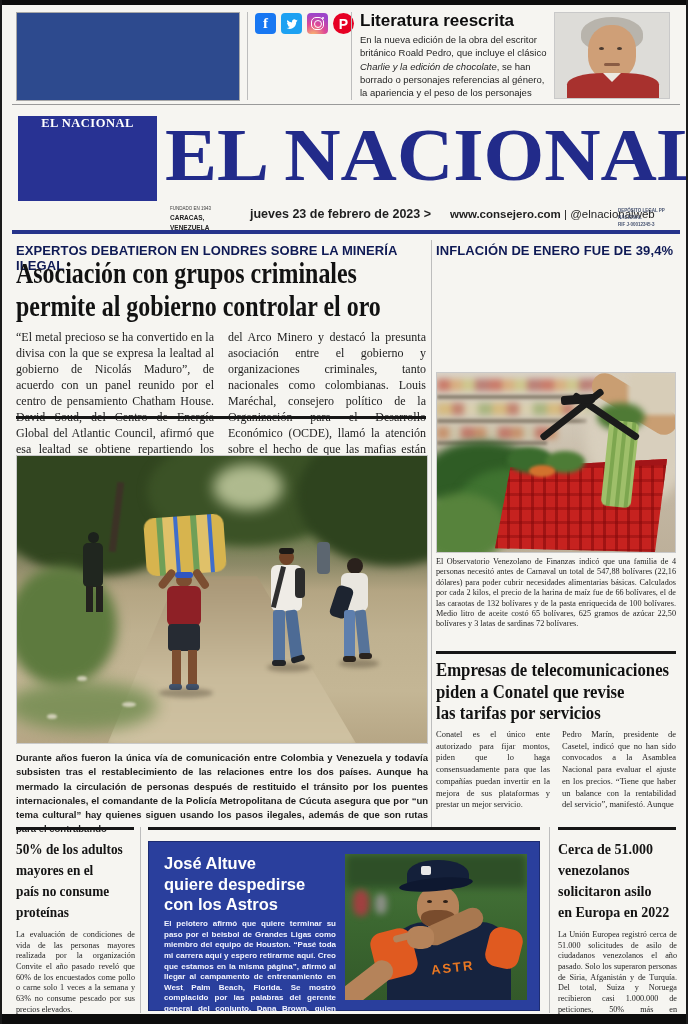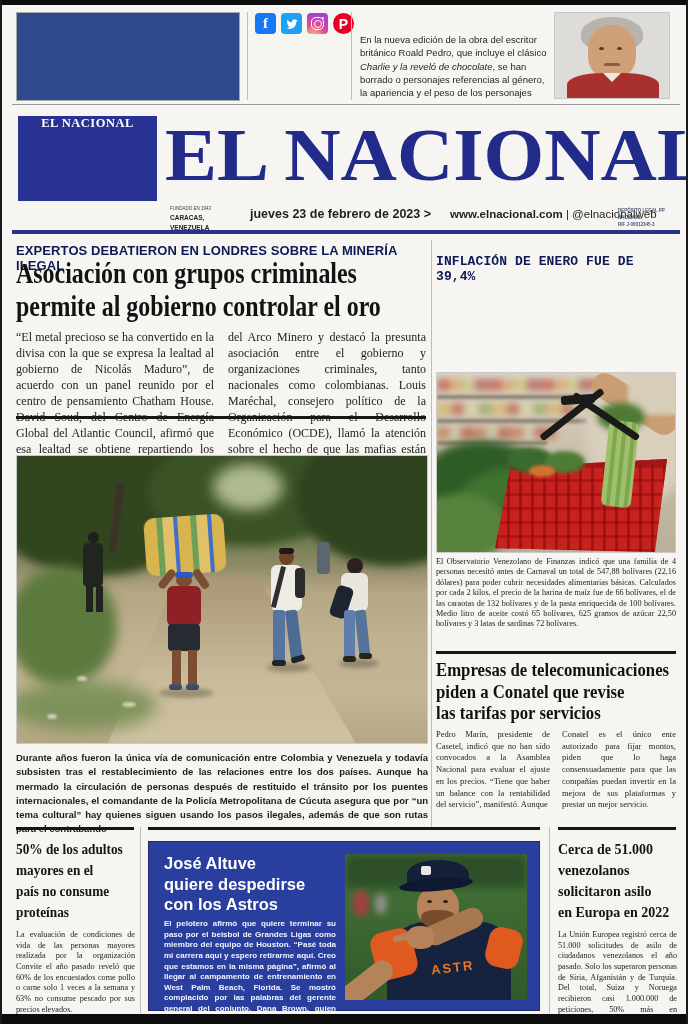--- a/index.html
+++ b/index.html
@@ -58,21 +58,21 @@
   .mh-date{left:248px;top:207px;font-size:12.5px;font-weight:600;color:#1f1f1f;}
   .mh-web{left:448px;top:208px;font-size:11.5px;color:#1f1f1f;}
   .mh-web .w{font-weight:800;}
   .mh-legal{left:616px;top:207px;width:58px;font-size:4.5px;color:#44506e;line-height:1.6;font-weight:bold;}
   .rule-blue{left:10px;top:230px;width:668px;height:4px;background:#26348b;}
 
   
   .v-main{left:429px;top:240px;height:588px;}
   .kicker{font-size:13px;font-weight:800;color:#0f1a55;letter-spacing:.1px;}
   .k-left{left:14px;top:243px;width:414px;}
-  .k-right{left:434px;top:254px;width:240px;font-family:Liberation Mono, monospace;}
+  .k-right{left:434px;top:243px;width:240px;}
   .lead-head{left:14px;top:257px;width:505px;font-family:"Liberation Serif",serif;font-weight:bold;
              font-size:29px;line-height:1.13;color:#121212;transform:scaleX(.825);transform-origin:0 0;}
   .lead-cols{left:14px;top:330px;width:410px;display:flex;gap:14px;}
   .lead-col{width:198px;font-family:"Liberation Serif",serif;font-size:12px;line-height:1.33;color:#1d1d1d;}
   .rule-lead{left:14px;top:416px;width:410px;}
   .troch-head{left:14px;top:422px;width:410px;font-size:24px;font-weight:800;color:#0f0f0f;letter-spacing:-.3px;}
   .caption{left:14px;top:751px;width:412px;font-size:9.5px;font-weight:bold;line-height:1.5;color:#1c1c1c;}
 
   .infl-head{left:434px;top:256px;width:240px;font-family:"Liberation Serif",serif;font-weight:bold;
              font-size:24px;line-height:1.17;color:#121212;}
@@ -187,21 +187,22 @@
       <div class="ig-cam"></div>
       <div class="ig-lens"></div>
       <div class="ig-dot"></div>
     </div>
     <div class="icon ic-pin">P</div>
   </div>
 
 
   <div class="abs vline v2"></div>
 
-  <div class="abs promo-body"><span>En la nueva edición de la obra del escritor británico Roald Pedro, que incluye el clásico </span><i>Charlie y la reveló de chocolate</i><span>, se han borrado o personajes referencias al género, la apariencia y el peso de los personajes</span></div>
+  <div class="abs promo-title">Literatura reescrita</div>
+  <div class="abs promo-body"><span>En la nueva edición de la obra del escritor británico Roald Pedro, que incluye el clásico </span><i>Charlie y la edición de chocolate</i><span>, se han borrado o personajes referencias al género, la apariencia y el peso de los personajes</span></div>
 
   <div class="abs photo dahl">
     <div class="dahl-hair"></div>
     <div class="dahl-face"></div>
     <div class="dahl-eye" style="left:44px;top:34px;"></div>
     <div class="dahl-eye" style="left:62px;top:34px;"></div>
     <div class="dahl-mouth"></div>
     <div class="dahl-sweater"></div>
     <div class="dahl-collar"></div>
   </div>
@@ -212,21 +213,21 @@
     <div class="logo-sub">EL NACIONAL</div>
   </div>
   <div class="abs nameplate">EL NACIONAL</div>
 
   <div class="abs mh-founded">
     <span>FUNDADO EN 1943</span><br>
     <span class="mh-city">CARACAS, VENEZUELA</span>
   </div>
   <div class="abs mh-date">jueves 23 de febrero de 2023 &gt;</div>
   <div class="abs mh-web">
-    <span class="w">www.elnacional.com</span>
+    <span class="w">www.consejero.com</span>
     <span>|</span>
     <span>@elnacionalweb</span>
   </div>
   <div class="abs mh-legal">
     <span>DEPÓSITO LEGAL PP NACIONAL</span><br>
     <span>RIF J-00012345-3</span>
   </div>
   <div class="abs rule-blue"></div>
 
   <div class="abs vline v-main"></div>
@@ -322,22 +323,22 @@
     <div class="handle hd2"></div>
     <div class="handle hd-grip"></div>
   </div>
   <div class="abs infl-body just">El Observatorio Venezolano de Finanzas indicó que una familia de 4 personas necesitó antes de Carnaval un total de 547,88 bolívares (22,16 dólares) para poder cubrir necesidades alimentarias básicas. Calculados por cada 2 kilos, el precio de la harina de maíz fue de 66 bolívares, el de las caraotas de 132 bolívares y de la pasta enriquecida de 100 bolívares. Medio litro de aceite costó 65 bolívares, 625 gramos de azúcar 22,50 bolívares y 3 latas de sardinas 72 bolívares.</div>
   <div class="abs rule-thick rule-tel"></div>
 
   <div class="abs tel-head prewrap">Empresas de telecomunicaciones
 piden a Conatel que revise
 las tarifas por servicios</div>
   <div class="abs tel-cols">
+    <div class="tel-col just">Conatel es el único ente autorizado para fijar montos, piden que lo haga consensuadamente para que las compañías puedan invertir en la mejora de sus plataformas y prestar un mejor servicio.</div>
     <div class="tel-col just">Pedro Marín, presidente de Casetel, indicó que no han sido convocados a la Asamblea Nacional para evaluar el ajuste en los precios. “Tiene que haber un balance con la rentabilidad del servicio”, manifestó. Aunque</div>
-    <div class="tel-col just">Conatel es el único ente autorizado para fijar montos, piden que lo haga consensuadamente para que las compañías puedan invertir en la mejora de sus plataformas y prestar un mejor servicio.</div>
   </div>
 
   <div class="abs rule-thick b-rule-l"></div>
   <div class="abs rule-thick b-rule-m"></div>
   <div class="abs rule-thick b-rule-r"></div>
   <div class="abs vline b-v1"></div>
   <div class="abs vline b-v2"></div>
 
   <div class="abs prot-head prewrap">50% de los adultos
 mayores en el

